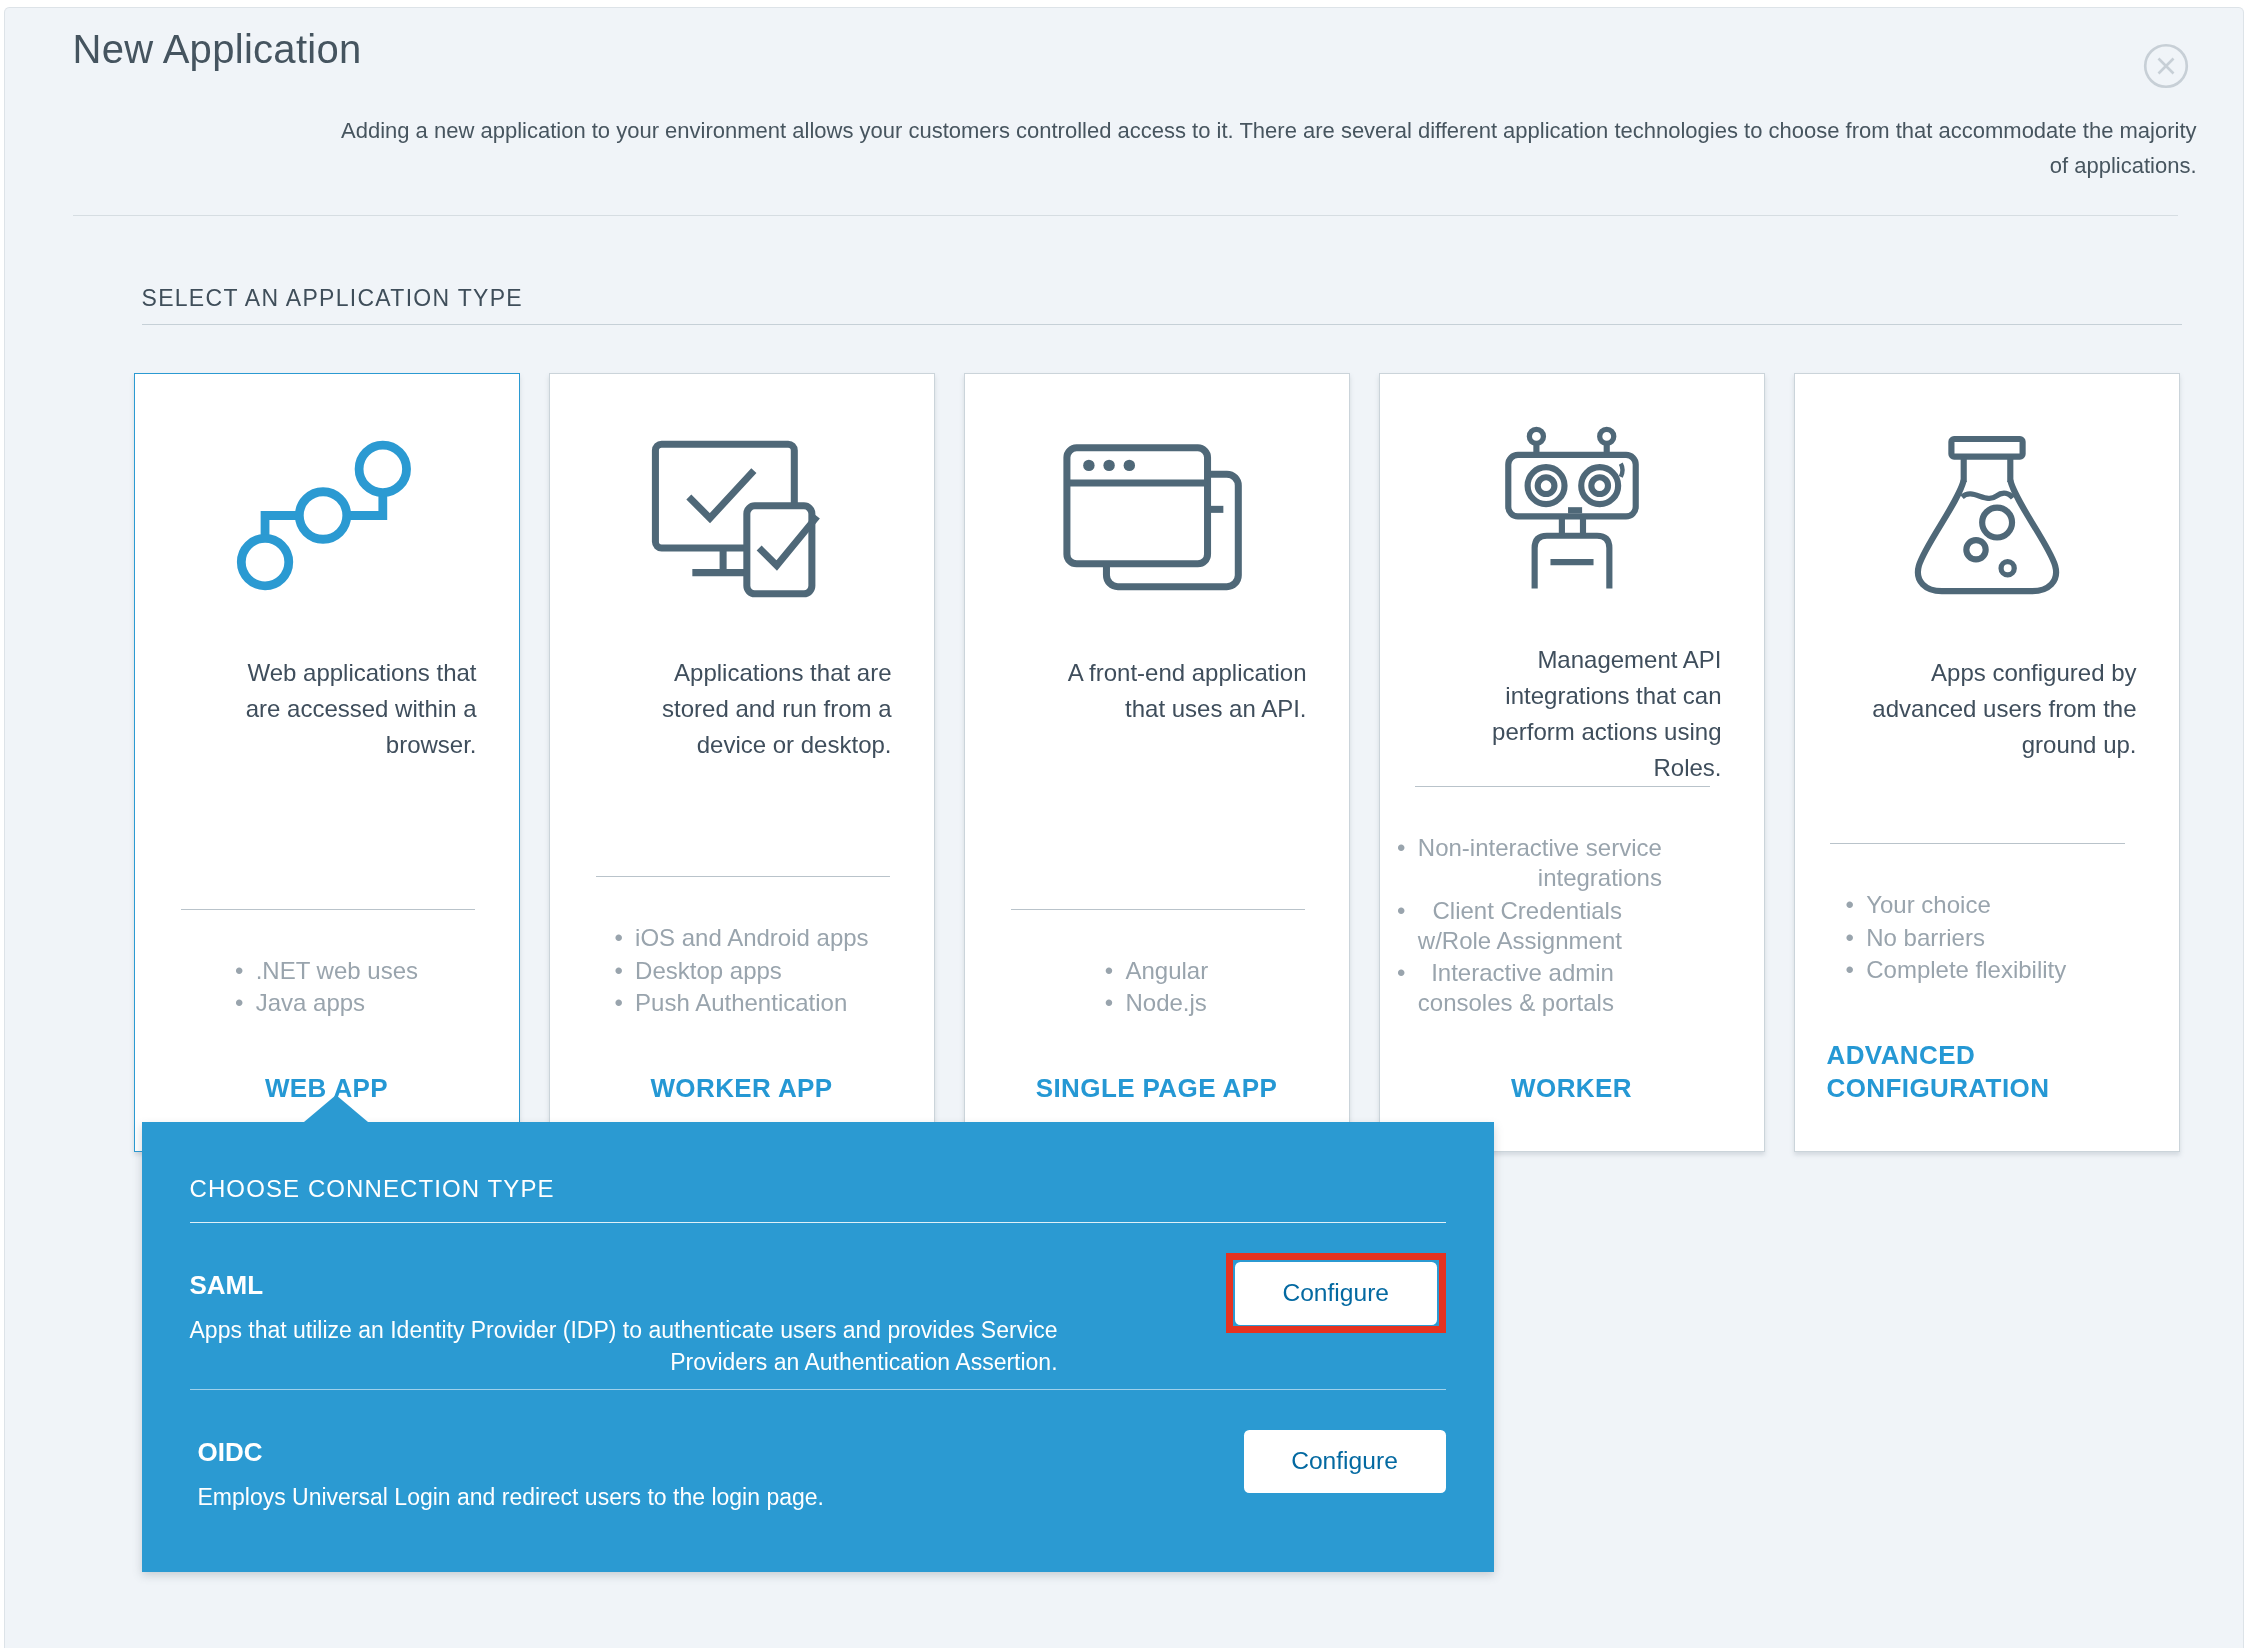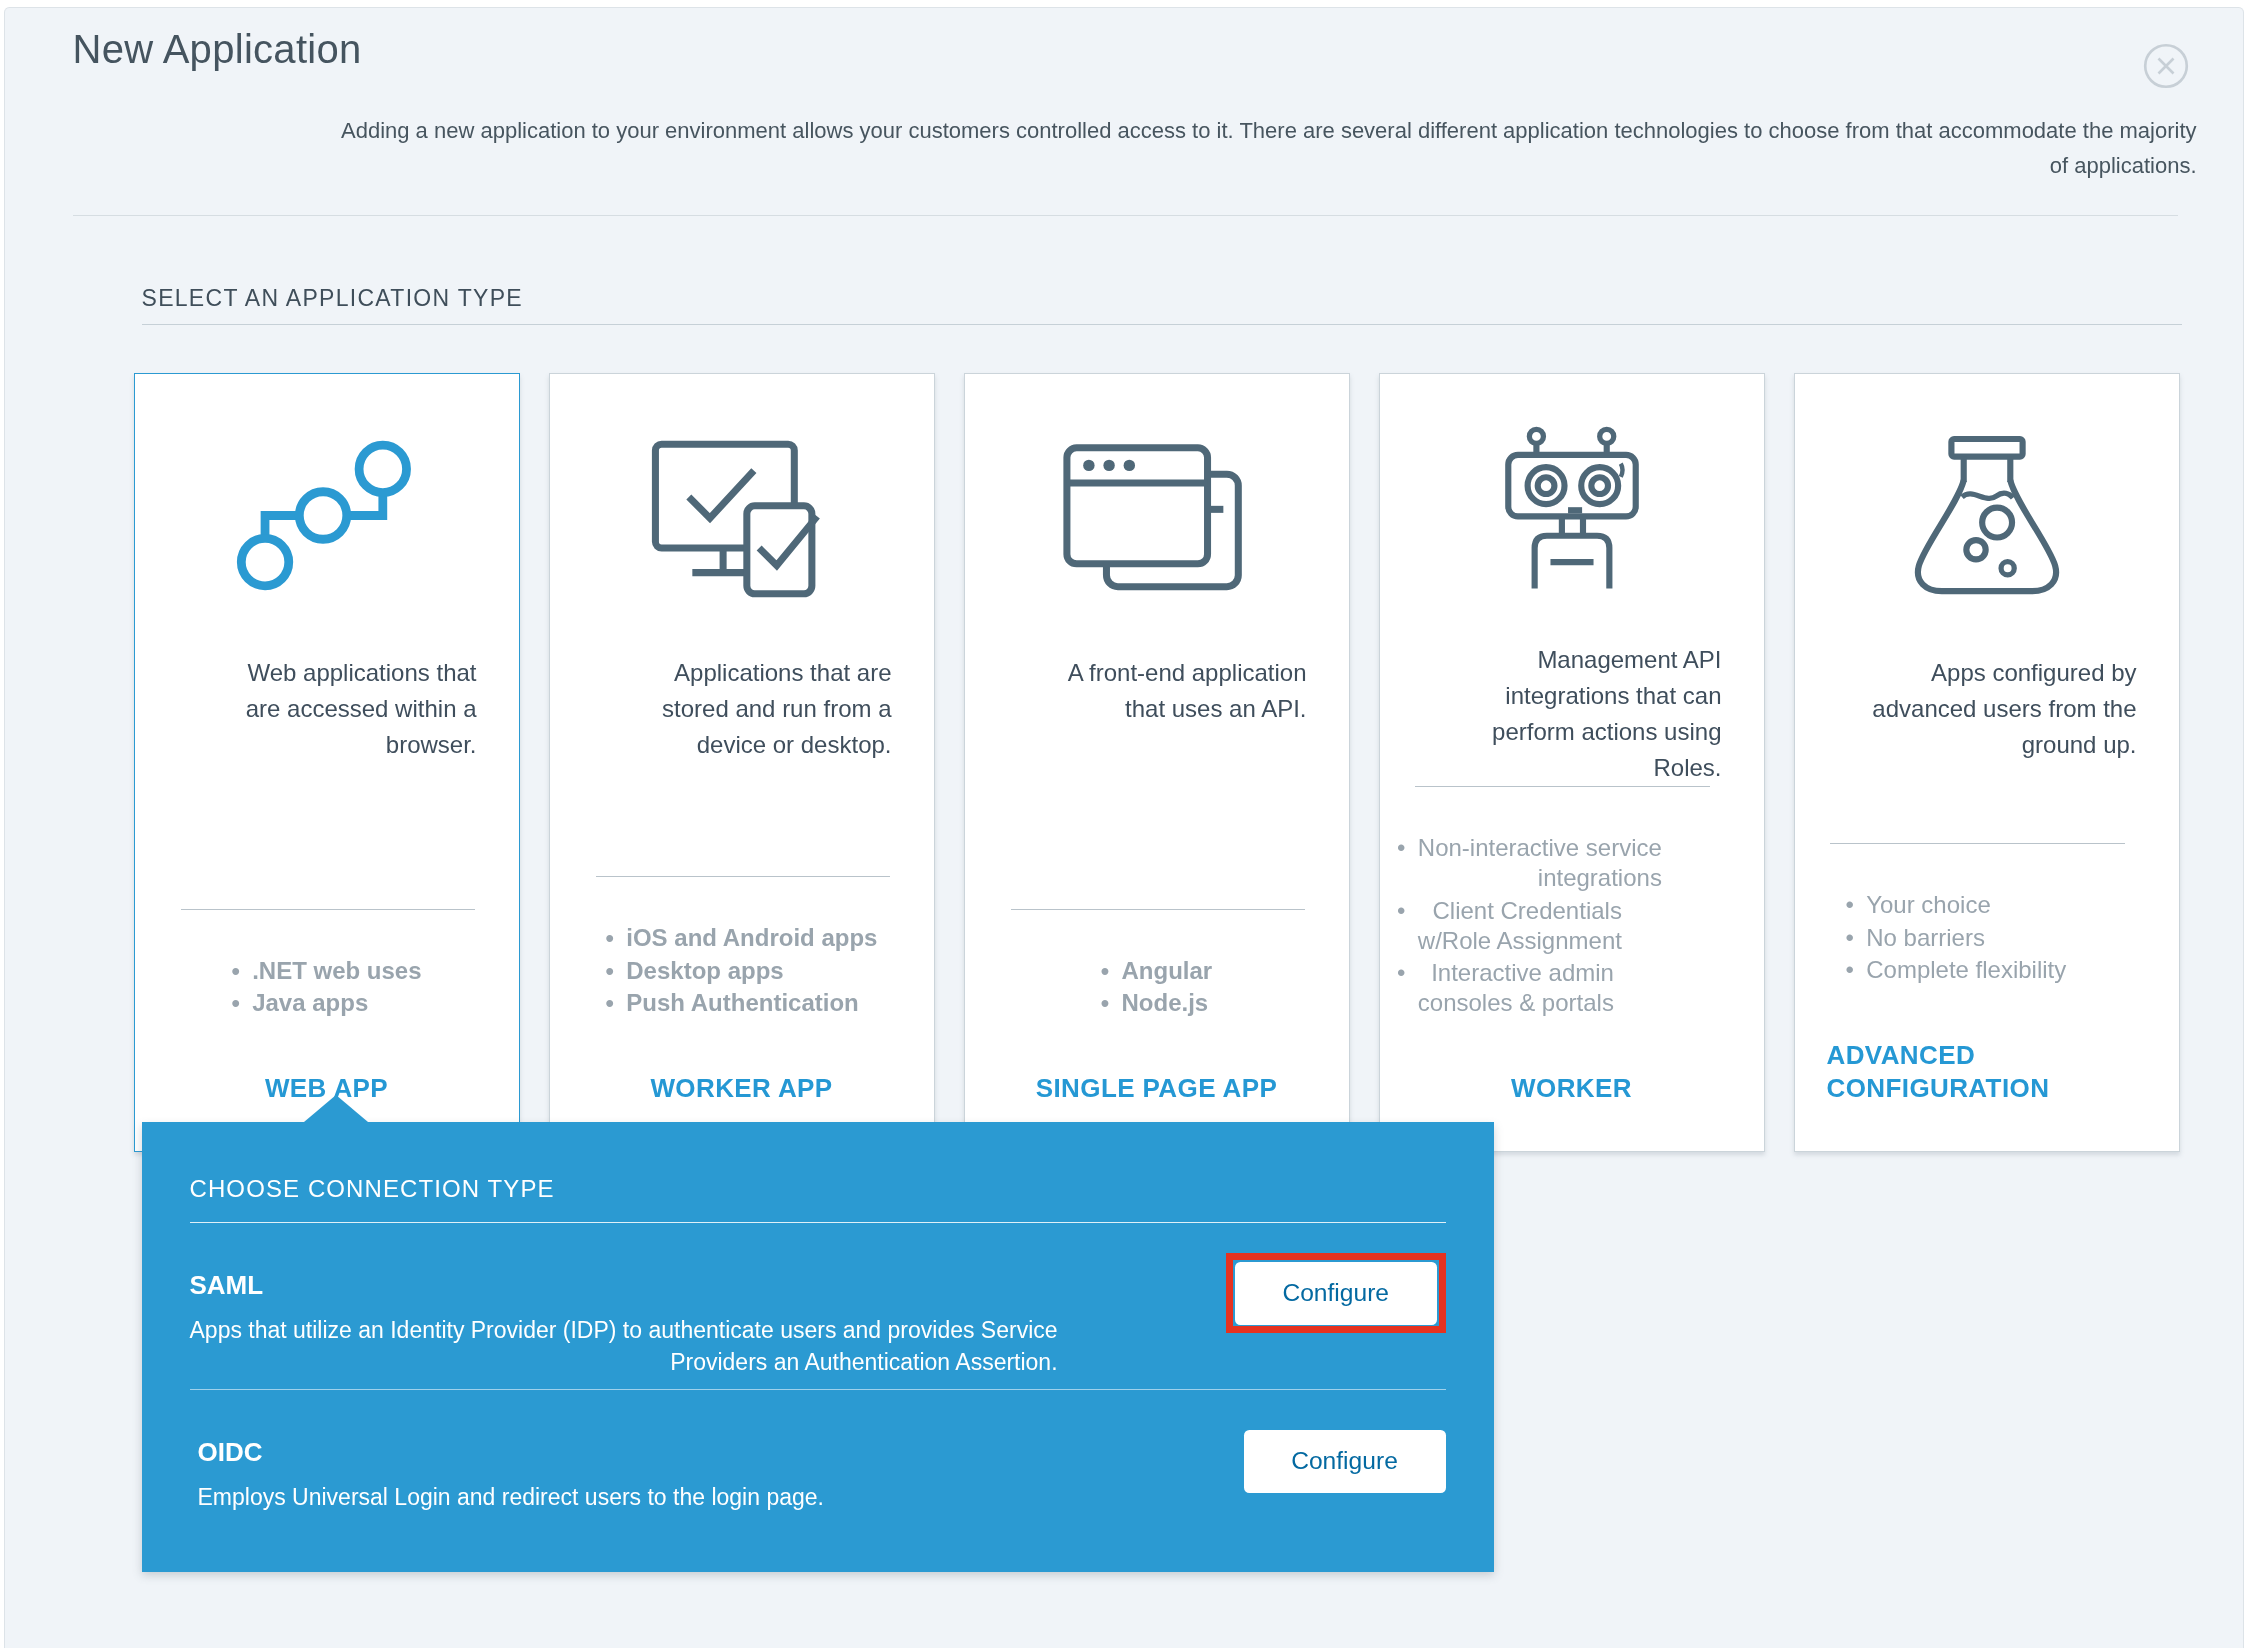--- a/index.html
+++ b/index.html
@@ -27,21 +27,21 @@
   .card-desc{margin-top:23px;padding:0 42px 0 49px;font-size:24px;line-height:36px;color:#3f4e5c;}
   .pre{white-space:pre-line;text-align:right;}
   .card-spacer{flex:1;}
   .card-divider{border-top:0.9px solid #b9c3ca;margin:0 44px 46px 46px;}
   .card.left-list .card-divider{margin:0 54px 46px 35px;}
   .bullets{list-style:none;margin:0;padding:0;color:#99a4ad;font-size:24px;line-height:30px;}
   .bullets li{display:flex;margin-bottom:2.6px;}
   .bullets li::before{content:"\2022";margin-right:12.3px;color:#99a4ad;}
   .card.center-list .bullets{align-self:center;}
   .card.center-list{align-items:stretch;}
-  .card.center-list .bullets{margin-left:auto;margin-right:auto;font-weight:bold;}
+  .card.center-list .bullets{margin-left:auto;margin-right:auto;}
   .card.list-inset-20 .bullets{padding-left:17.6px;}
   .card.list-inset-58 .bullets{padding-left:51px;}
   .card-title{font-size:26px;font-weight:bold;color:#2598d4;text-align:center;letter-spacing:0.4px;
               margin:51px 0 46px;line-height:33px;}
   .card.title-left .card-title{text-align:left;padding-left:32px;margin-right:17.6px;}
 
   
   .panel{position:absolute;left:137px;top:1114px;width:1352px;height:450px;background:#2b9ad2;
          box-shadow:0 4.4px 8.8px rgba(100,112,122,.3);color:#fff;padding:0 48px;box-sizing:border-box;}
   .panel-arrow{position:absolute;top:-27px;left:162px;width:0;height:0;

